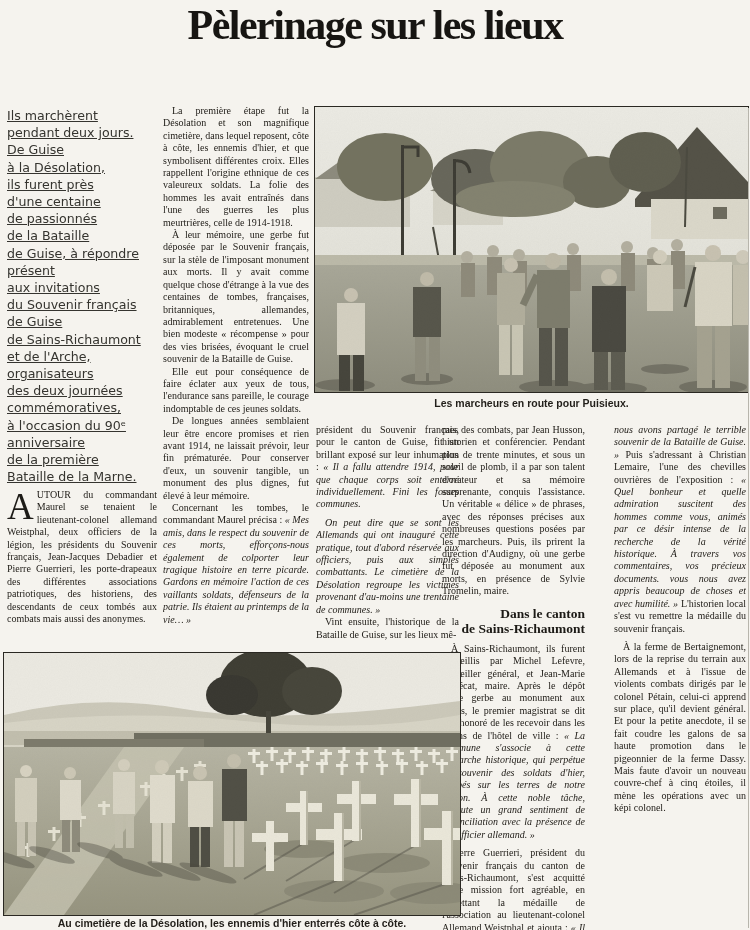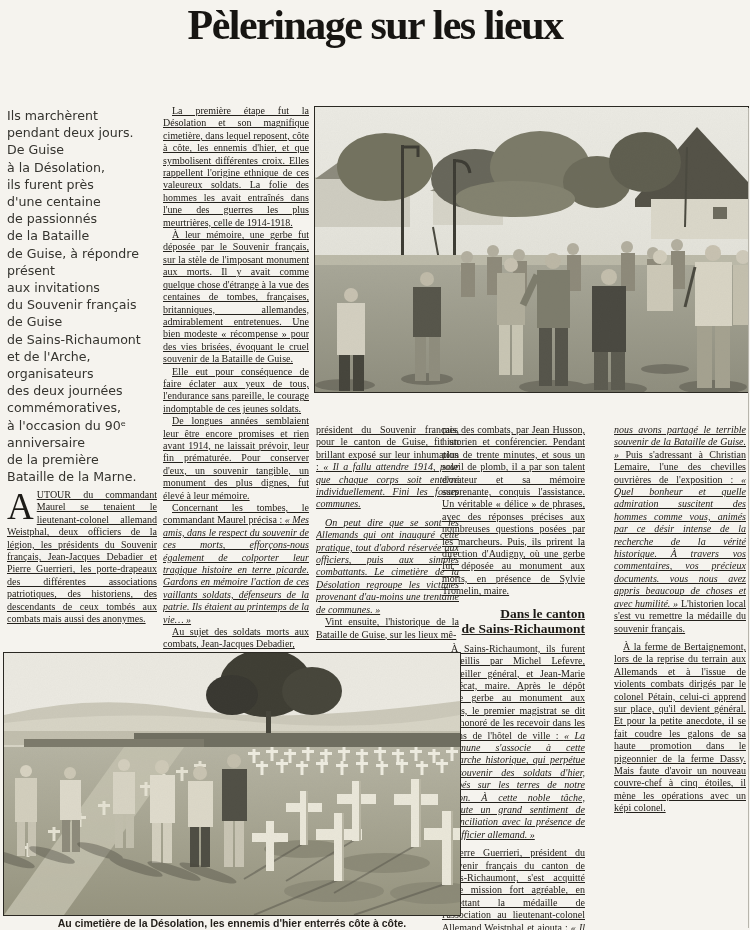--- a/index.html
+++ b/index.html
@@ -16,27 +16,27 @@
     text-align:center;font-family:"Liberation Serif",serif;
     font-weight:700;font-size:42px;line-height:46px;
     letter-spacing:-1.5px;color:#171512;
   }
   
   .standfirst{
     position:absolute;left:7px;top:107px;width:155px;
     font-family:"DejaVu Sans","Liberation Sans",sans-serif;
     font-size:12.6px;line-height:17.2px;color:#35342f;
     white-space:nowrap;
+    text-decoration:underline;
   }
   
   .col{
     position:absolute;overflow:hidden;
     font-size:10px;line-height:12.4px;text-align:justify;
     color:#24211c;
-    text-decoration:underline;
   }
   .col p{margin:0;text-indent:9px;}
   .col p.ni{text-indent:0;}
   .col p.gap{margin-top:6px;}
   .col i{font-style:italic;}
   .col h3{
     margin:8px 0 6px 0;text-align:right;text-indent:0;
     font-size:13.5px;line-height:15.5px;font-weight:700;color:#1c1a16;
   }
   .col-1{left:7px;  top:489px;width:150px;height:170px;}
@@ -96,21 +96,20 @@
 
   <div class="col col-1">
       <p class="ni"><span class="dropcap">A</span><span>UTOUR du commandant Maurel se tenaient le lieutenant-colonel allemand Weistphal, deux officiers de la légion, les présidents du Souvenir français, Jean-Jacques Debadier et Pierre Guerrieri, les porte-drapeaux des différentes associations patriotiques, des historiens, des descendants de ceux tombés aux combats mais aussi des anonymes.</span></p>
     </div>
   <div class="col col-2">
       <p><span>La première étape fut la Désolation et son magnifique cimetière, dans lequel reposent, côte à côte, les ennemis d'hier, et que symbolisent différentes croix. Elles rappellent l'origine ethnique de ces valeureux soldats. La folie des hommes les avait entraînés dans l'une des guerres les plus meurtrières, celle de 1914-1918.</span></p>
       <p><span>À leur mémoire, une gerbe fut déposée par le Souvenir français, sur la stèle de l'imposant monument aux morts. Il y avait comme quelque chose d'étrange à la vue des centaines de tombes, françaises, britanniques, allemandes, admirablement entretenues. Une bien modeste « récompense » pour des vies brisées, évoquant le cruel souvenir de la Bataille de Guise.</span></p>
       <p><span>Elle eut pour conséquence de faire éclater aux yeux de tous, l'endurance sans pareille, le courage indomptable de ces jeunes soldats.</span></p>
       <p><span>De longues années semblaient leur être encore promises et rien avant 1914, ne laissait prévoir, leur fin prématurée. Pour conserver d'eux, un souvenir tangible, un monument des plus dignes, fut élevé à leur mémoire.</span></p>
       <p><span>Concernant les tombes, le commandant Maurel précisa : </span><i>« Mes amis, dans le respect du souvenir de ces morts, efforçons-nous également de colporter leur tragique histoire en terre picarde. Gardons en mémoire l'action de ces vaillants soldats, défenseurs de la patrie. Ils étaient au printemps de la vie… »</i></p>
-      <p><span>Au sujet des soldats morts aux combats, Jean-Jacques Debadier,</span></p>
     </div>
   <div class="col col-3">
       <p class="ni"><span>président du Souvenir français, pour le canton de Guise, fit un brillant exposé sur leur inhumation : </span><i>« Il a fallu attendre 1914, pour que chaque corps soit enterré individuellement. Fini les fosses communes.</i></p>
       <p class="gap"><i>On peut dire que se sont les Allemands qui ont inauguré cette pratique, tout d'abord réservée aux officiers, puis aux simples combattants. Le cimetière de la Désolation regroupe les victimes provenant d'au-moins une trentaine de communes. »</i></p>
       <p><span>Vint ensuite, l'historique de la Bataille de Guise, sur les lieux mê-</span></p>
     </div>
   <div class="col col-4">
       <p class="ni"><span>mes des combats, par Jean Husson, historien et conférencier. Pendant plus de trente minutes, et sous un soleil de plomb, il a par son talent d'orateur et sa mémoire surprenante, conquis l'assistance. Un véritable « délice » de phrases, avec des réponses précises aux nombreuses questions posées par les marcheurs. Puis, ils prirent la direction d'Audigny, où une gerbe fut déposée au monument aux morts, en présence de Sylvie Tromelin, maire.</span></p>
       <h3>Dans le canton<br>de Sains-Richaumont</h3>
       <p><span>À Sains-Richaumont, ils furent accueillis par Michel Lefevre, conseiller général, et Jean-Marie Marécat, maire. Après le dépôt d'une gerbe au monument aux morts, le premier magistrat se dit très honoré de les recevoir dans les salons de l'hôtel de ville : </span><i>« La commune s'associe à cette démarche historique, qui perpétue le souvenir des soldats d'hier, tombés sur les terres de notre région. À cette noble tâche, s'ajoute un grand sentiment de réconciliation avec la présence de cet officier allemand. »</i></p>
@@ -229,20 +228,21 @@
       <rect x="380" y="155" width="37" height="64" fill="#d9d5c5"></rect>
       <rect x="382" y="219" width="15" height="62" fill="#a5a290"></rect>
         <rect x="400" y="219" width="15" height="62" fill="#a5a290"></rect>
       <path d="M380 160 l-10 40" stroke="#4a493f" stroke-width="3"></path>
 
       <circle cx="428" cy="150" r="7" fill="#cfcaba"></circle>
       <rect x="418" y="158" width="15" height="60" fill="#c4c0ae"></rect>
       <rect x="0" y="0" width="433" height="285" filter="url(#noise)" opacity="0.10"></rect>
     </svg>
   </div>
+  <div class="caption caption-top">Les marcheurs en route pour Puisieux.</div>
 
   <div class="photo photo-bottom">
     <svg width="456" height="262" viewBox="0 0 456 262" xmlns="http://www.w3.org/2000/svg">
       <defs>
         <linearGradient id="grd2" x1="0" y1="0" x2="0" y2="1">
           <stop offset="0" stop-color="#b6b4a3"></stop>
             <stop offset="1" stop-color="#96947f"></stop>
         </linearGradient>
         <g id="crs">
             <rect x="-1.5" y="0" width="3" height="14"></rect>

